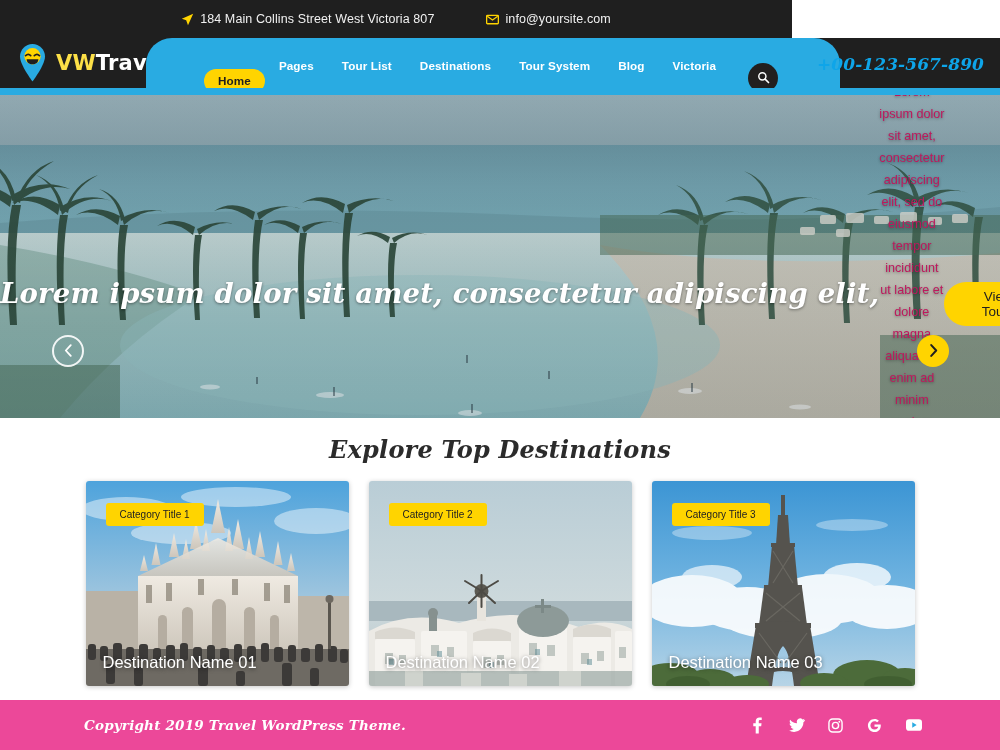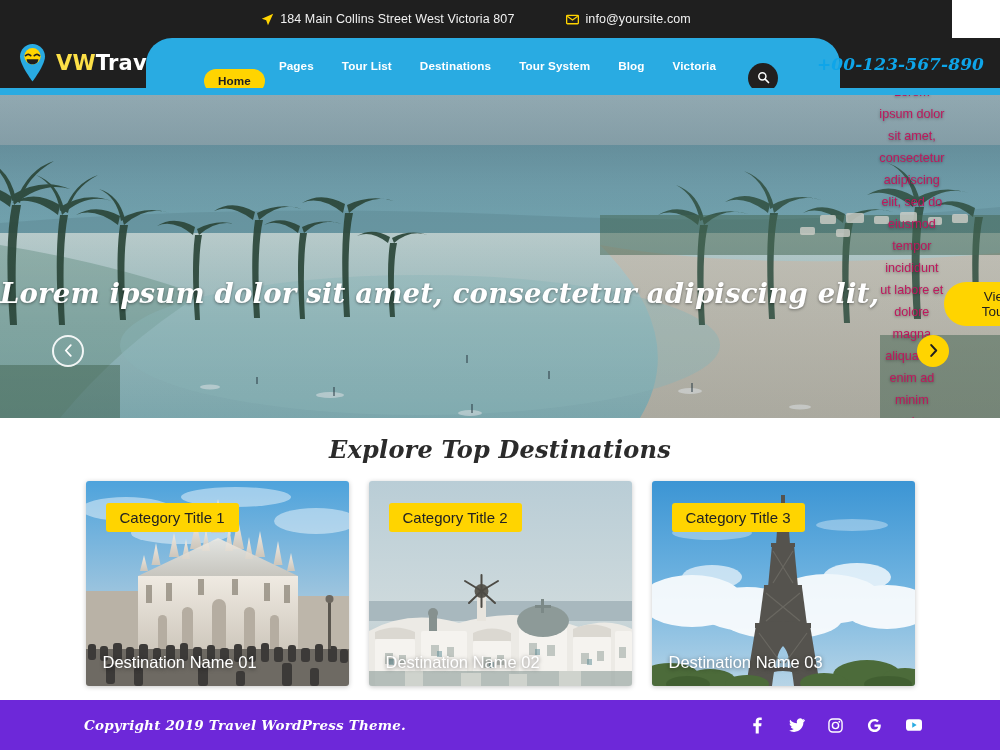--- a/index.html
+++ b/index.html
@@ -5,21 +5,21 @@
   * { margin:0; padding:0; box-sizing:border-box; }
   html,body { width:1000px; height:750px; overflow:hidden; }
   body {
     font-family:"DejaVu Sans", sans-serif;
     background:#ffffff;
     -webkit-font-smoothing:antialiased;
   }
 
   
   .topbar {
-    position:absolute; left:0; top:0; width:952px; height:38px;
+    position:absolute; left:0; top:0; width:792px; height:38px;
     background:#1f1f1f;
     display:flex; align-items:center; justify-content:center;
     gap:52px;
   }
   .topbar-item { display:flex; align-items:center; gap:6px; }
   .topbar-item .txt {
     color:#f1f1f1; font-size:12.5px; font-family:"Liberation Sans", sans-serif;
     letter-spacing:.1px;
   }
   .ico-pin-sm { width:13px; height:13px; display:block; }
@@ -154,33 +154,33 @@
     width:263px; height:205px; position:relative; overflow:hidden;
     border-radius:3px;
     box-shadow:0 1px 5px rgba(0,0,0,.22);
     cursor:pointer;
   }
   .card-canvas { position:absolute; left:0; top:0; width:263px; height:205px; }
   .card-badge {
     position:absolute; left:20px; top:22px;
     background:#ffd400; color:#222; border-radius:3px;
     font-family:"Liberation Sans", sans-serif;
-    font-size:15px; padding:6px 14px; white-space:nowrap;
+    font-size:10px; padding:6px 14px; white-space:nowrap;
   }
   .card-name {
     position:absolute; left:17px; bottom:14px;
     color:#ffffff; font-family:"Liberation Sans", sans-serif;
     font-size:16.5px; text-shadow:0 1px 4px rgba(0,0,0,.55);
     white-space:nowrap;
   }
 
   
   .footer {
     position:absolute; left:0; top:700px; width:1000px; height:50px;
-    background:#6d28d9; display:flex; align-items:center;
+    background:#ec4899; display:flex; align-items:center;
   }
   .footer-copy {
     position:absolute; left:84px;
     color:#ffffff; font-family:"DejaVu Serif", serif;
     font-style:italic; font-weight:bold; font-size:13.5px;
     letter-spacing:.2px;
   }
   .socials { position:absolute; right:78px; display:flex; gap:22px; align-items:center; }
   .soc { width:17px; height:17px; display:flex; align-items:center; justify-content:center; cursor:pointer; }
 </style>

